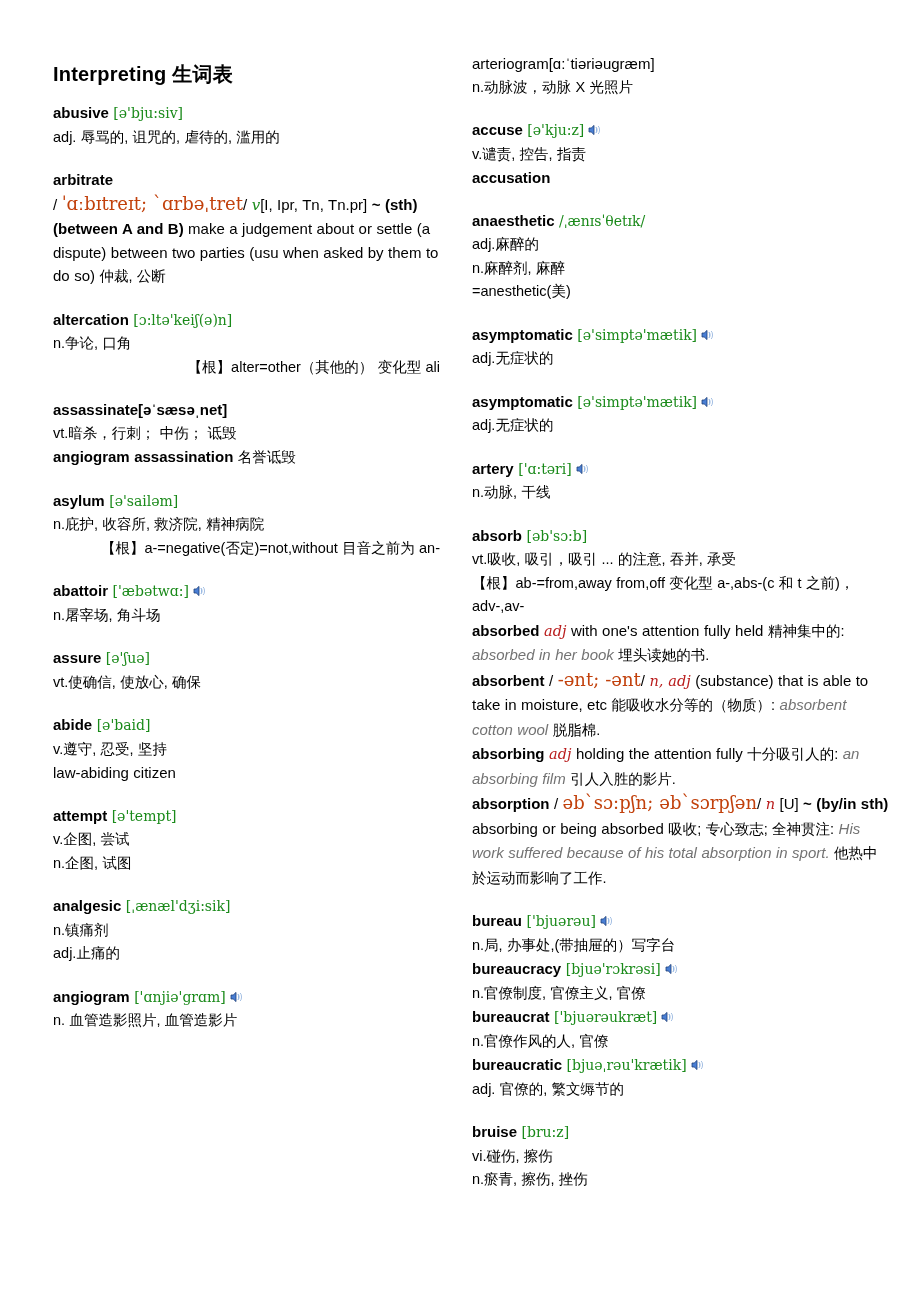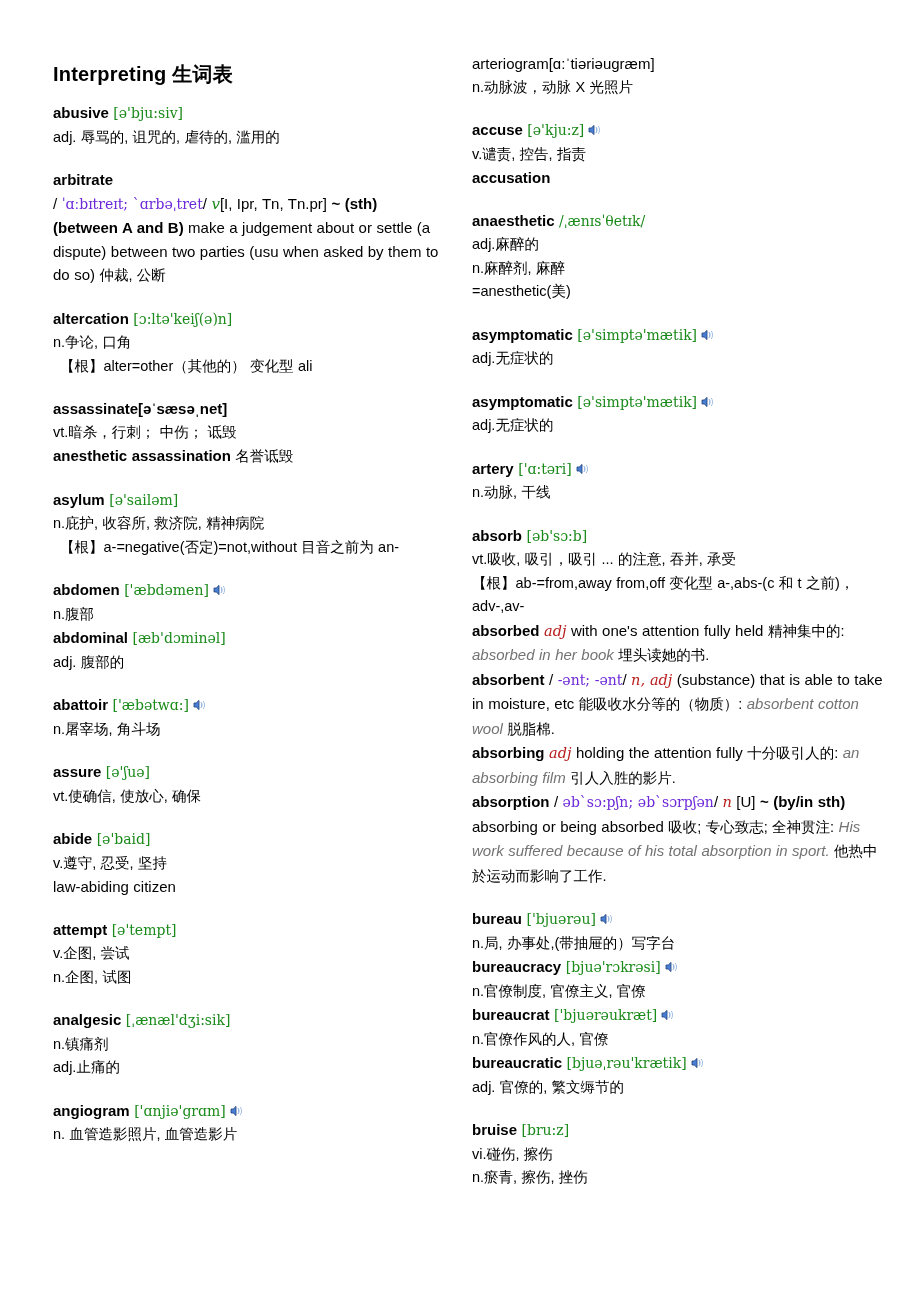--- a/index.html
+++ b/index.html
@@ -59,38 +59,38 @@
     margin: 0 0 19px 0;
   }
 
   .ln {
     font-size: 15px;
     line-height: 23.5px;
     margin: 0;
     color: #000;
     word-spacing: 0.3px;
   }
-  .ln.indent { padding-left: 7px; }
+  .ln.indent { padding-left: 7px; text-align: right; }
 
   .hw {
     font-weight: bold;
     color: #000;
   }
   .plain { font-weight: normal; }
 
   .ipa-green {
     color: #1a8a1a;
     font-family: "DejaVu Serif", "Liberation Serif", serif;
     font-size: 14px;
     font-weight: normal;
   }
   .ipa-blue {
-    color: #6d28d9;
+    color: #c2410c;
     font-family: "DejaVu Serif", "Liberation Serif", serif;
-    font-size: 14px;
+    font-size: 18px;
     font-weight: normal;
   }
   .ipa-black {
     color: #000;
     font-weight: bold;
     font-size: 15px;
   }
   .cjk {
     font-family: Liberation Sans, sans-serif;
     font-size: 14.5px;
@@ -145,39 +145,29 @@
 
       <div class="entry">
         <p class="ln"><span class="hw">altercation</span> <span class="ipa-green">[ɔ:ltə'keiʃ(ə)n]</span></p>
         <p class="ln cjk">n.争论, 口角</p>
         <p class="ln cjk indent">【根】alter=other（其他的） 变化型 ali</p>
       </div>
 
       <div class="entry">
         <p class="ln"><span class="hw ipa-black">assassinate</span><span class="ipa-black">[əˈsæsəˌnet]</span></p>
         <p class="ln cjk">vt.暗杀，行刺； 中伤； 诋毁</p>
-        <p class="ln"><span class="hw">anesthetic assassination</span> <span class="cjk">名誉诋毁</span></p>
+        <p class="ln"><span class="hw">angiogram assassination</span> <span class="cjk">名誉诋毁</span></p>
       </div>
 
       <div class="entry">
         <p class="ln"><span class="hw">asylum</span> <span class="ipa-green">[ə'sailəm]</span></p>
         <p class="ln cjk">n.庇护, 收容所, 救济院, 精神病院</p>
         <p class="ln cjk indent">【根】a-=negative(否定)=not,without 目音之前为 an-</p>
       </div>
 
-      <div class="entry">
-        <p class="ln"><span class="hw">abdomen</span> <span class="ipa-green">['æbdəmen]</span><span class="spk"><svg width="14" height="12" viewBox="0 0 14 12">
-                <path d="M1 4h2.2L6 1.4v9.2L3.2 8H1z" fill="#4a7fd4" stroke="#1d3f7a" stroke-width="0.8" stroke-linejoin="round"></path>
-                <path d="M8 3.2c1.2 1.1 1.2 4.5 0 5.6" stroke="#6b9ad8" stroke-width="1" fill="none"></path>
-                <path d="M10.2 2c1.8 1.7 1.8 6.3 0 8" stroke="#9ab8e0" stroke-width="0.9" fill="none"></path>
-              </svg></span></p>
-        <p class="ln cjk">n.腹部</p>
-        <p class="ln"><span class="hw">abdominal</span> <span class="ipa-green">[æb'dɔminəl]</span></p>
-        <p class="ln cjk">adj. 腹部的</p>
-      </div>
 
       <div class="entry">
         <p class="ln"><span class="hw">abattoir</span> <span class="ipa-green">['æbətwɑ:]</span><span class="spk"><svg width="14" height="12" viewBox="0 0 14 12">
                 <path d="M1 4h2.2L6 1.4v9.2L3.2 8H1z" fill="#4a7fd4" stroke="#1d3f7a" stroke-width="0.8" stroke-linejoin="round"></path>
                 <path d="M8 3.2c1.2 1.1 1.2 4.5 0 5.6" stroke="#6b9ad8" stroke-width="1" fill="none"></path>
                 <path d="M10.2 2c1.8 1.7 1.8 6.3 0 8" stroke="#9ab8e0" stroke-width="0.9" fill="none"></path>
               </svg></span></p>
         <p class="ln cjk">n.屠宰场, 角斗场</p>
       </div>
 

